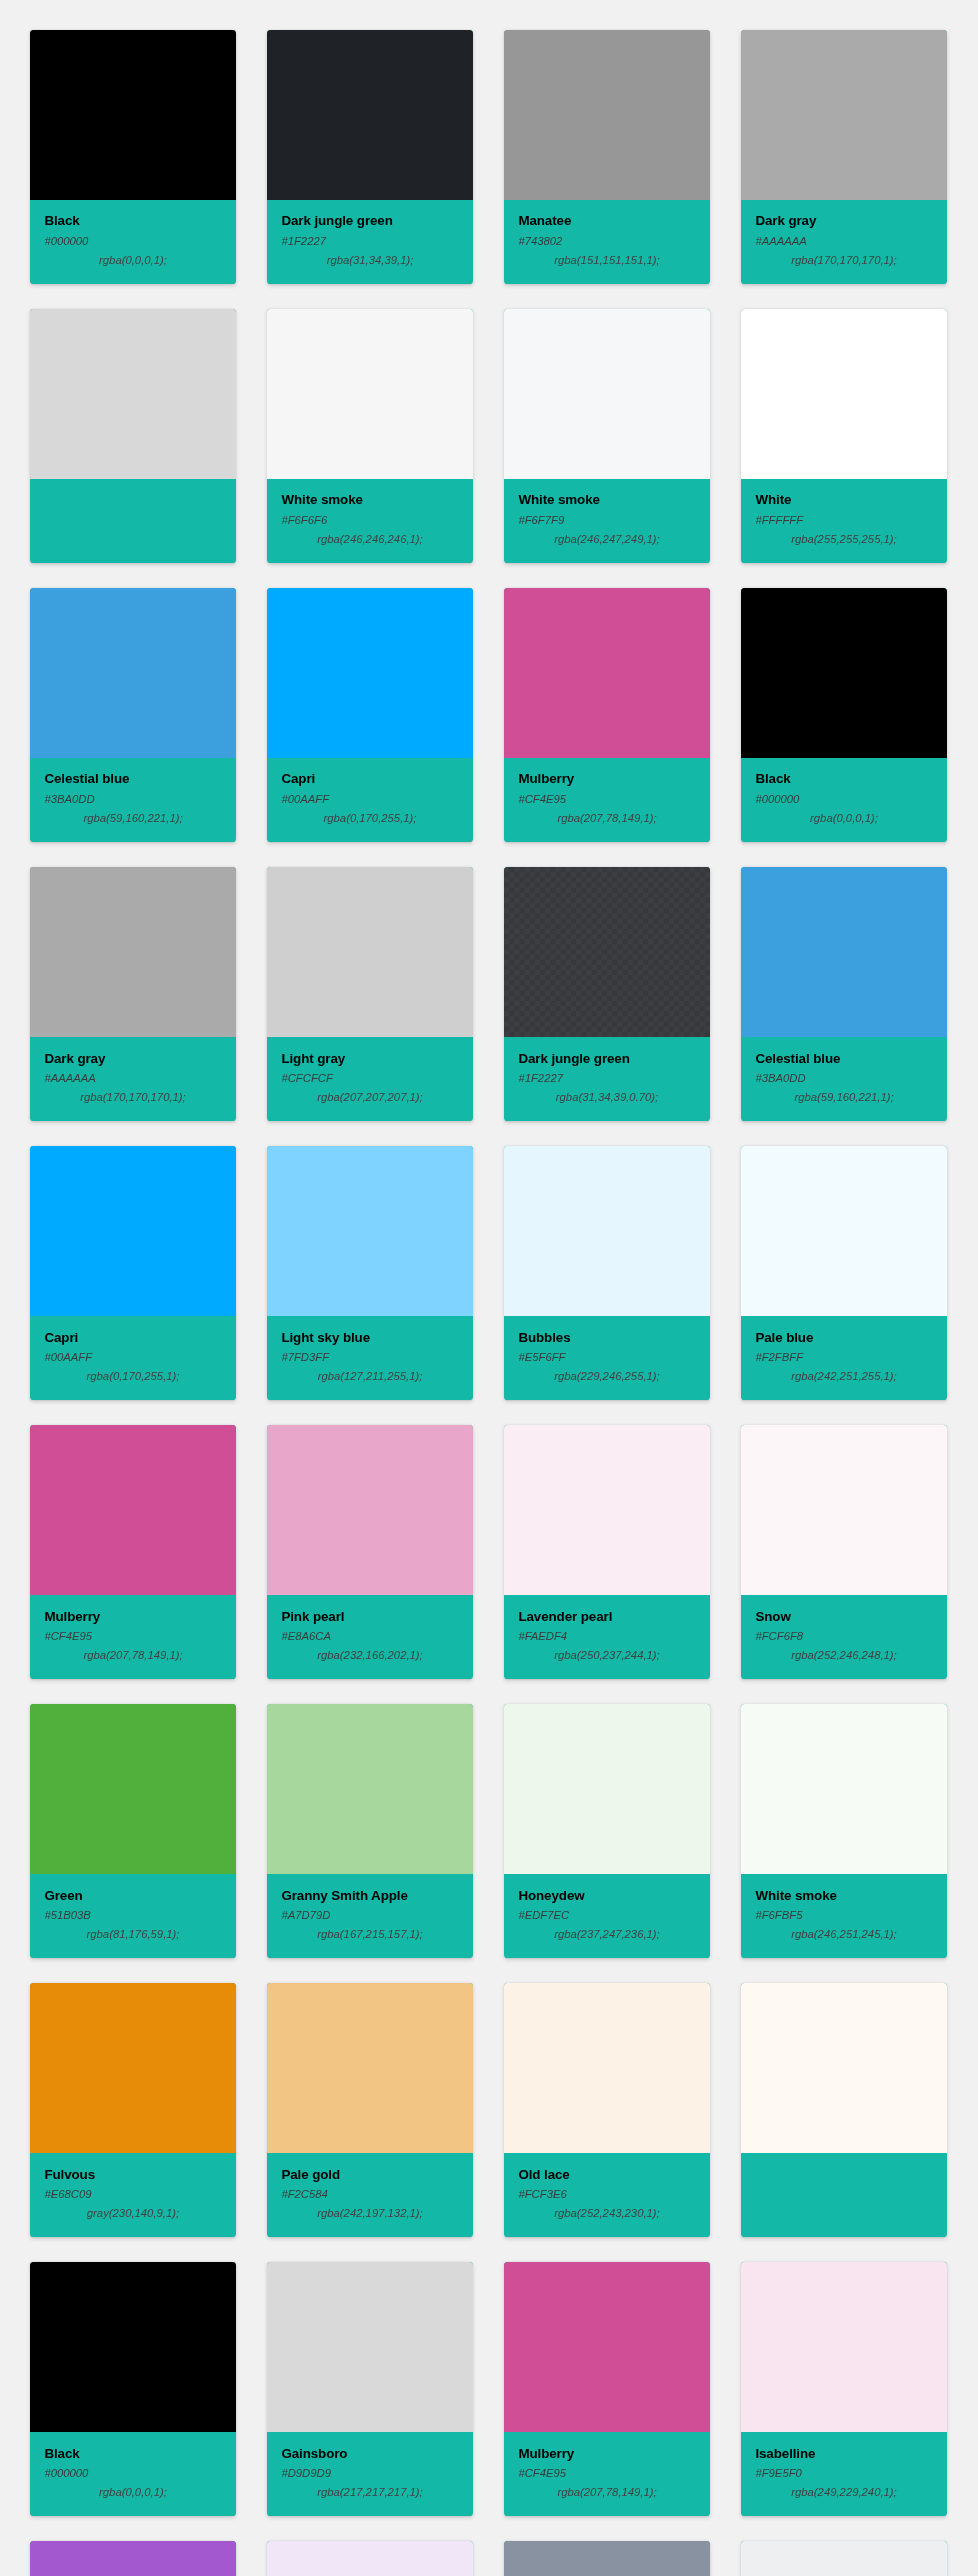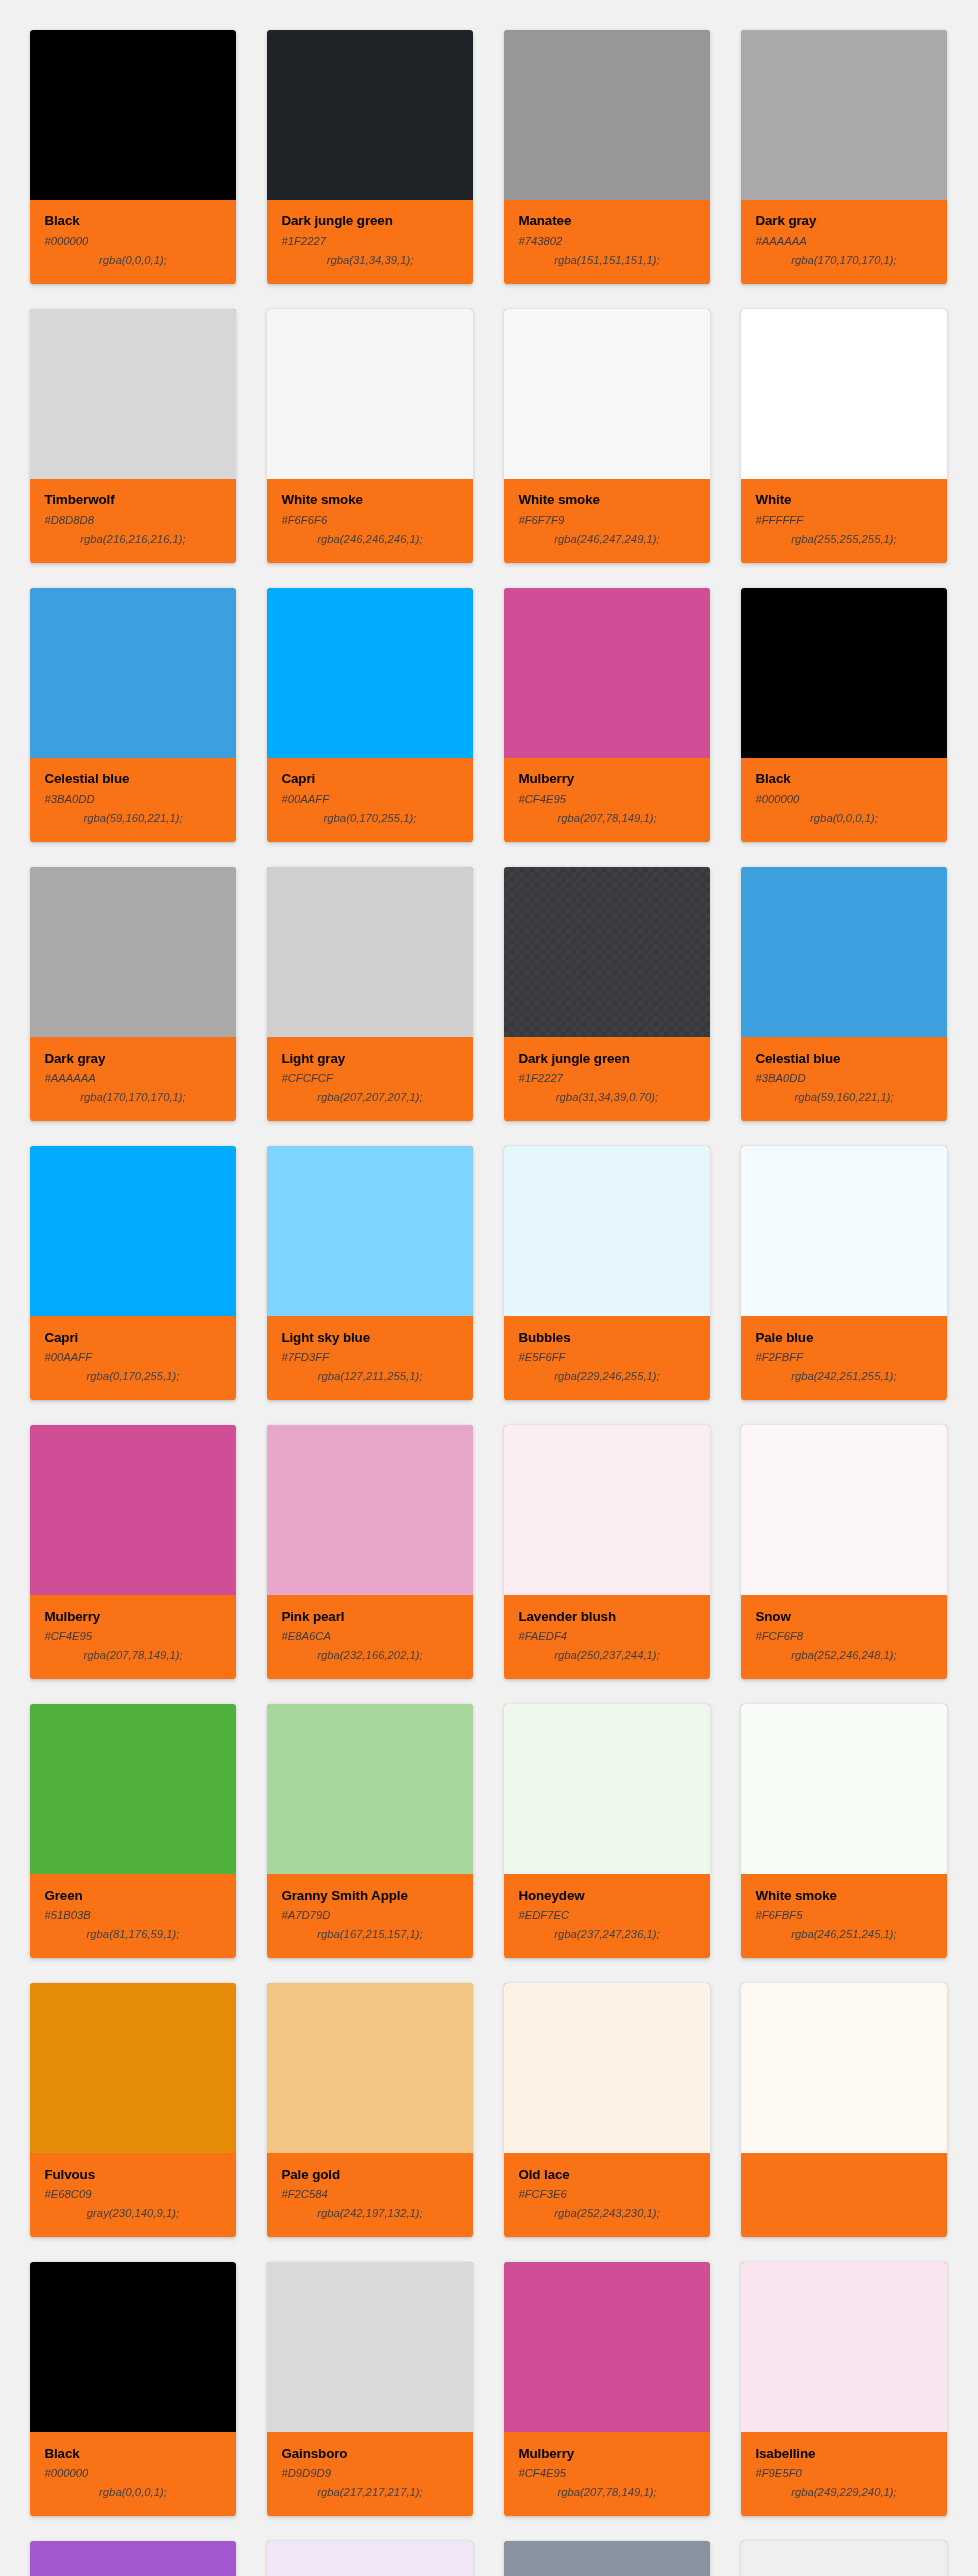--- a/index.html
+++ b/index.html
@@ -17,21 +17,21 @@
   .palette-grid {
     display: grid;
     grid-template-columns: repeat(4, 206px);
     column-gap: 31px;
     row-gap: 25px;
     padding: 30px 0 57px 30px;
     width: 979px;
   }
   .swatch-card {
     width: 206px;
-    background: #f97316;
+    background: #14b8a6;
     border-radius: 3.6px;
     box-shadow: 0 1.5px 4.6px rgba(0,0,0,0.14), 0 0.5px 1.5px rgba(0,0,0,0.07);
     overflow: hidden;
     display: flex;
     flex-direction: column;
   }
   .swatch-chip {
     height: 170px;
     width: 100%;
     position: relative;
@@ -101,25 +101,20 @@
     <div class="swatch-card">
       <div class="swatch-chip" style="background: rgb(170, 170, 170);"></div>
       <div class="swatch-info">
         <div class="swatch-name">Dark gray</div>
         <div class="swatch-hex">#AAAAAA</div>
         <div class="swatch-rgba">rgba(170,170,170,1);</div>
       </div>
     </div>
     <div class="swatch-card">
       <div class="swatch-chip" style="background: rgb(216, 216, 216);"></div>
-      <div class="swatch-info">
-        <div class="swatch-name">Timberwolf</div>
-        <div class="swatch-hex">#D8D8D8</div>
-        <div class="swatch-rgba">rgba(216,216,216,1);</div>
-      </div>
     </div>
     <div class="swatch-card">
       <div class="swatch-chip" style="background: rgb(246, 246, 246);"></div>
       <div class="swatch-info">
         <div class="swatch-name">White smoke</div>
         <div class="swatch-hex">#F6F6F6</div>
         <div class="swatch-rgba">rgba(246,246,246,1);</div>
       </div>
     </div>
     <div class="swatch-card">
@@ -248,21 +243,21 @@
       <div class="swatch-chip" style="background: rgb(232, 166, 202);"></div>
       <div class="swatch-info">
         <div class="swatch-name">Pink pearl</div>
         <div class="swatch-hex">#E8A6CA</div>
         <div class="swatch-rgba">rgba(232,166,202,1);</div>
       </div>
     </div>
     <div class="swatch-card">
       <div class="swatch-chip" style="background: rgb(250, 237, 244);"></div>
       <div class="swatch-info">
-        <div class="swatch-name">Lavender blush</div>
+        <div class="swatch-name">Lavender pearl</div>
         <div class="swatch-hex">#FAEDF4</div>
         <div class="swatch-rgba">rgba(250,237,244,1);</div>
       </div>
     </div>
     <div class="swatch-card">
       <div class="swatch-chip" style="background: rgb(252, 246, 248);"></div>
       <div class="swatch-info">
         <div class="swatch-name">Snow</div>
         <div class="swatch-hex">#FCF6F8</div>
         <div class="swatch-rgba">rgba(252,246,248,1);</div>

